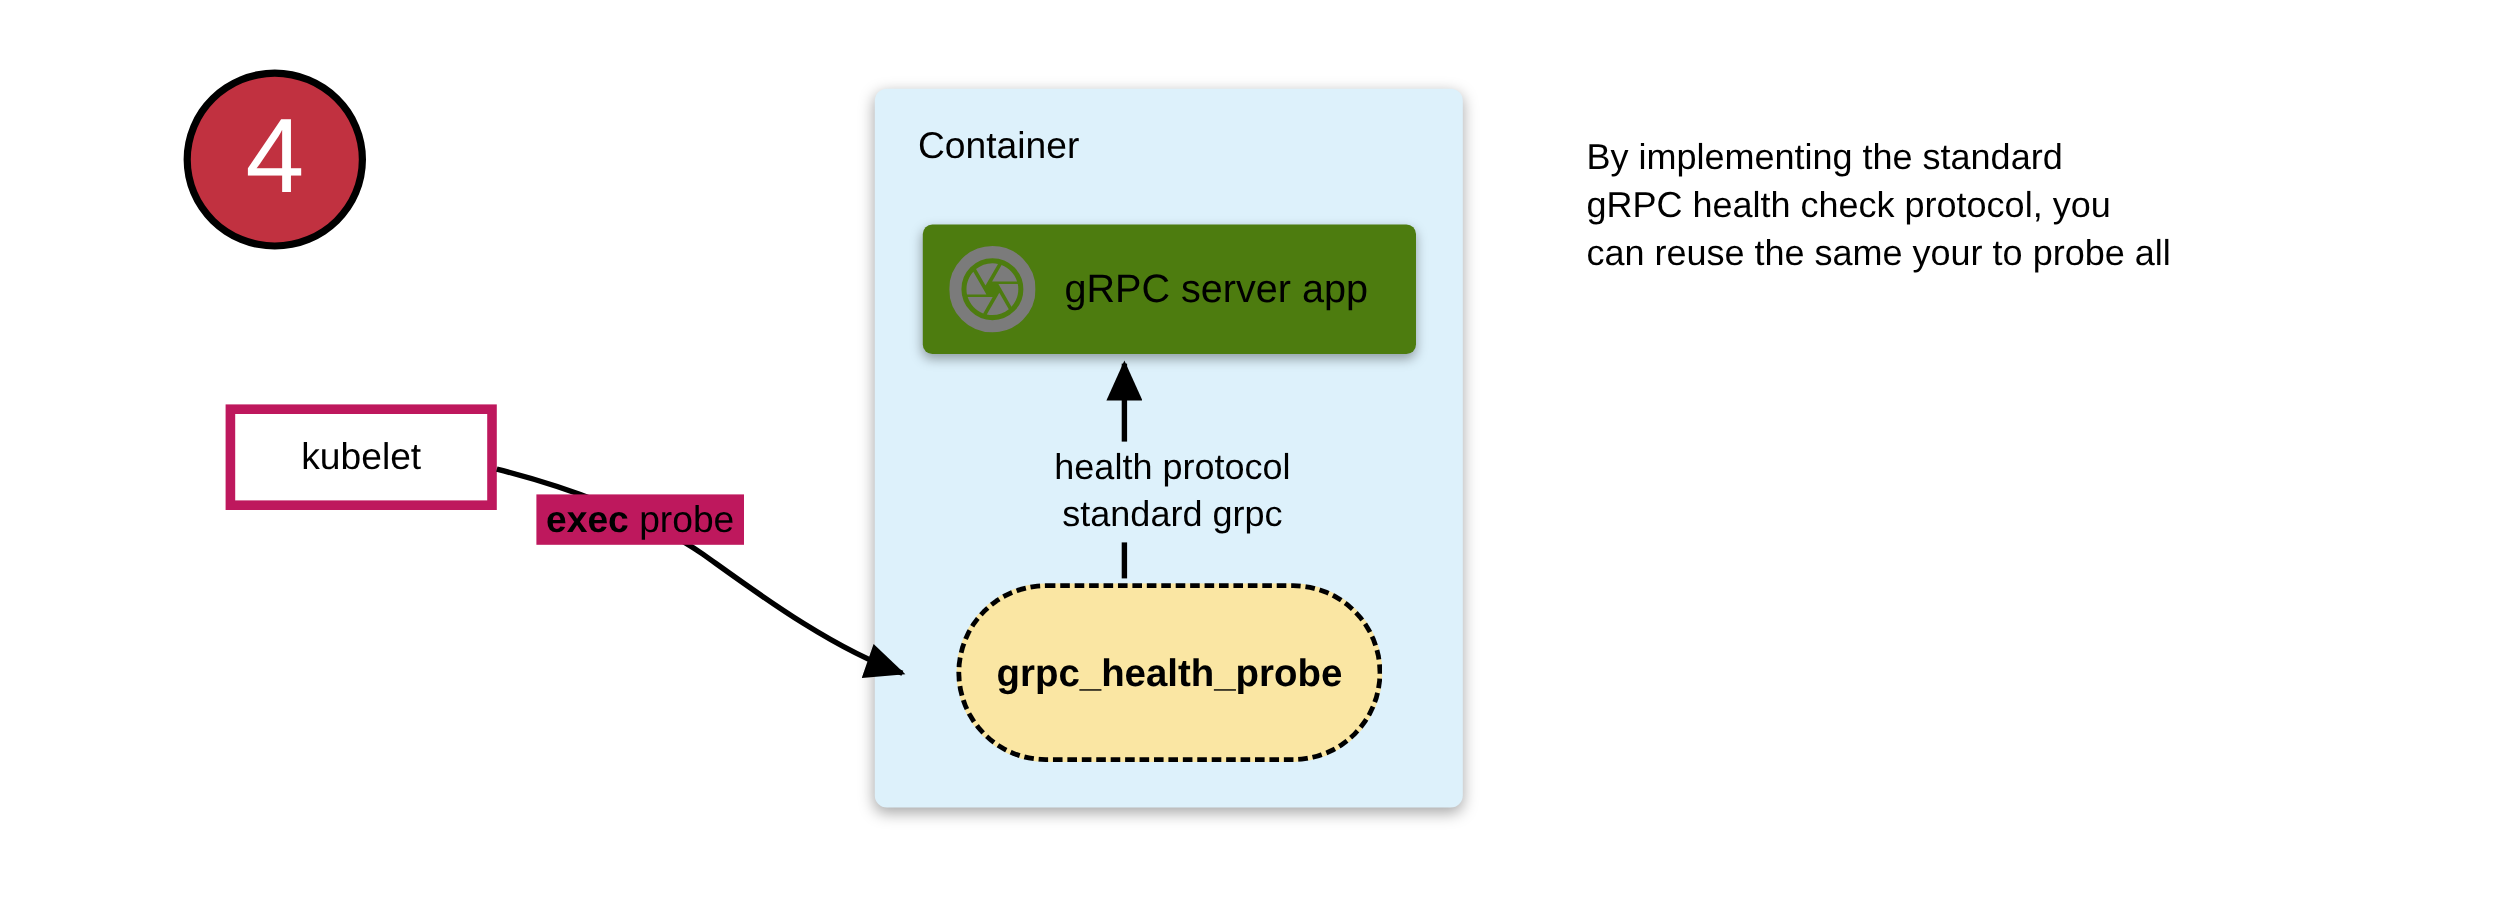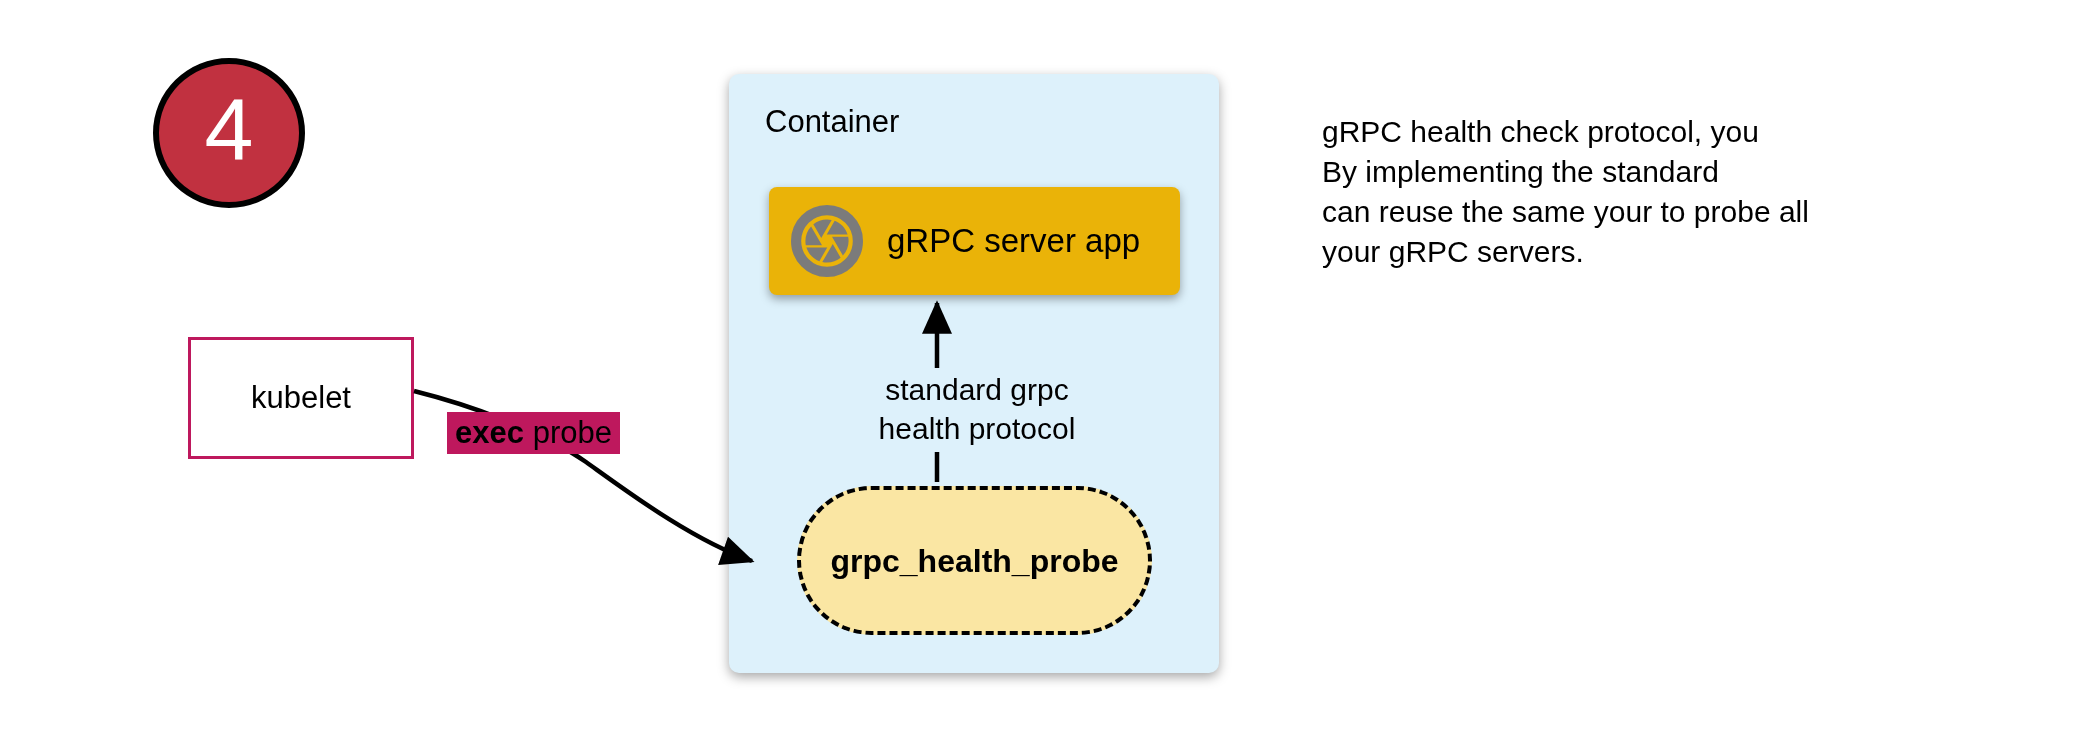--- a/index.html
+++ b/index.html
@@ -11,43 +11,43 @@
   
   .badge {
     position:absolute; left:153px; top:58px; width:152px; height:150px;
     border:6px solid #000; border-radius:50%; box-sizing:border-box;
     display:flex; align-items:center; justify-content:center; z-index:1;
   }
   .badge .num { font-size:88px; line-height:1; color:#fff; padding-bottom:6px; }
 
   
   .kubelet {
-    position:absolute; left:188px; top:337px; width:226px; height:122px;
-    background:#fff; border:3px solid #be185d; box-sizing:border-box;
+    position:absolute; left:188px; top:337px; width:226px; height:88px;
+    background:#fff; border:8px solid #be185d; box-sizing:border-box;
     display:flex; align-items:center; justify-content:center; font-size:31px; z-index:1;
   }
 
   
   .exec-label {
     position:absolute; left:447px; top:412px; background:#be185d;
     font-size:31px; padding:3px 8px; z-index:3; white-space:nowrap;
   }
   .exec-label .bold { font-weight:bold; }
   .exec-label .rest { margin-left:0.28em; }
 
   
   .container-box {
     position:absolute; left:692px; top:74px; width:490px; height:599px;
     border-radius:10px; box-shadow:0 4px 12px rgba(0,0,0,0.35); z-index:1;margin-left:37px;
   }
   .container-title { position:absolute; left:36px; top:30px; font-size:31px; }
 
   .server-box {
     position:absolute; left:40px; top:113px; width:411px; height:108px;
-    background:#eab308; border-radius:8px; box-shadow:0 4px 10px rgba(0,0,0,0.35);
+    background:#4d7c0f; border-radius:8px; box-shadow:0 4px 10px rgba(0,0,0,0.35);
     display:flex; align-items:center; box-sizing:border-box; padding-left:22px;
   }
   .server-box .icon { width:72px; height:72px; flex:0 0 auto; }
   .server-label { font-size:33px; margin-left:24px; white-space:nowrap; }
 
   .proto-label {
     position:absolute; left:98px; top:296px; width:300px; text-align:center;
     font-size:30px; line-height:39px; white-space:nowrap;
   }
 
@@ -102,29 +102,28 @@
       <span class="icon">
         <svg viewBox="0 0 24 24" width="72" height="72" aria-hidden="true">
           <circle cx="12" cy="12" r="10.3" fill="none" stroke="#7B7B7B" stroke-width="3.4"></circle>
           <path fill="#7B7B7B" transform="translate(12,12) scale(0.72) translate(-12,-12)" d="M9.4 10.5l4.77-8.26C13.47 2.09 12.75 2 12 2c-2.4 0-4.6.85-6.32 2.25l3.66 6.35.06-.1zM21.54 9c-.92-2.92-3.15-5.26-6-6.34L11.88 9h9.66zm.26 1h-7.49l.29.5 4.76 8.25C21 16.97 22 14.61 22 12c0-.69-.07-1.35-.2-2zM8.54 12l-3.9-6.75C3.01 7.03 2 9.39 2 12c0 .69.07 1.35.2 2h7.49l-1.15-2zm-6.08 3c.92 2.92 3.15 5.26 6 6.34L12.12 15H2.46zm11.27 0l-3.9 6.76c.7.15 1.42.24 2.17.24 2.4 0 4.6-.85 6.32-2.25l-3.66-6.35-.93 1.6z"></path>
         </svg>
       </span>
       <span class="server-label">gRPC server app</span>
     </div>
 
     <div class="proto-label">
+      <div>health protocol</div>
       <div>standard grpc</div>
-      <div>health protocol</div>
     </div>
 
     <div class="probe-pill" style="background-color: rgb(250, 230, 163);">
       <div class="probe-title">grpc_health_probe</div>
     </div>
   </div>
 
   <div class="annotation">
+    <div>By implementing the standard</div>
     <div>gRPC health check protocol, you</div>
-    <div>By implementing the standard</div>
     <div>can reuse the same your to probe all</div>
-    <div>your gRPC servers.</div>
   </div>
 
 </div>
 
 </body></html>

